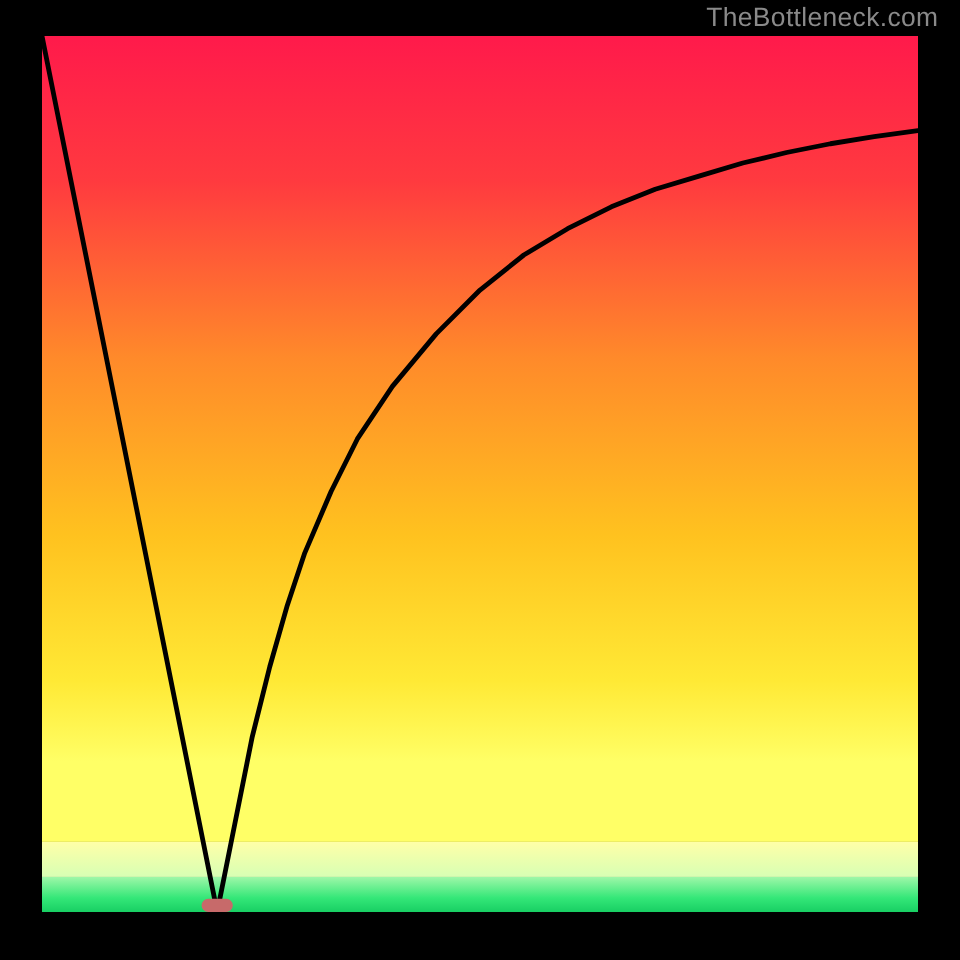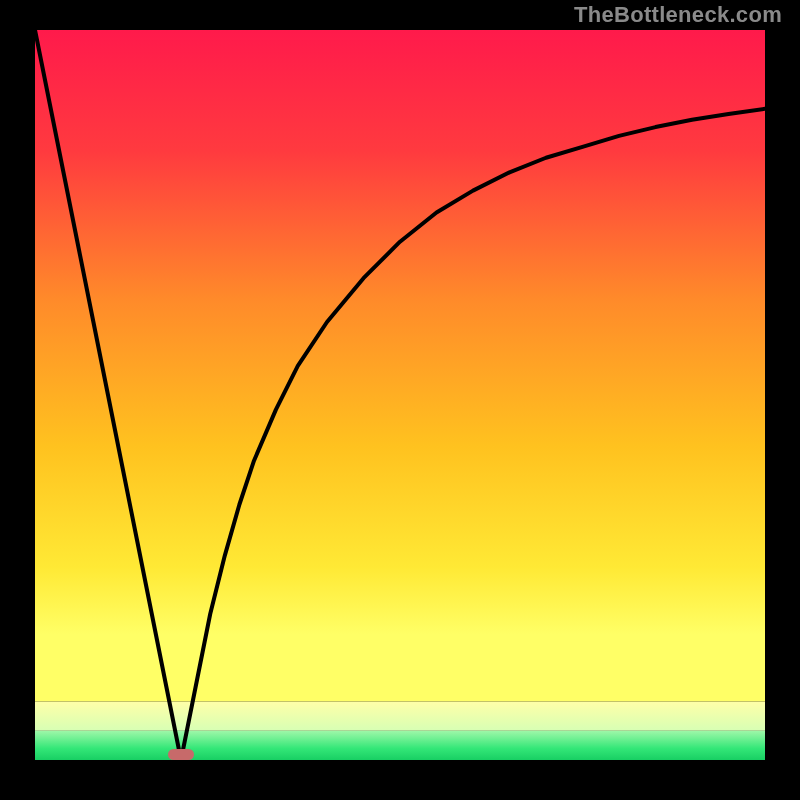--- a/index.html
+++ b/index.html
@@ -15,21 +15,21 @@
     width: 800px;
     height: 800px;
     background: #000;
   }
   .watermark {
     position: absolute;
     top: 2px;
     right: 18px;
     color: #8a8a8a;
     font-size: 22px;
-    font-weight: 700;
+    font-weight: 400;
     letter-spacing: 0.3px;
     z-index: 5;
   }
   .plot {
     position: absolute;
     left: 35px;
     top: 30px;
     width: 730px;
     height: 730px;
     box-sizing: border-box;

